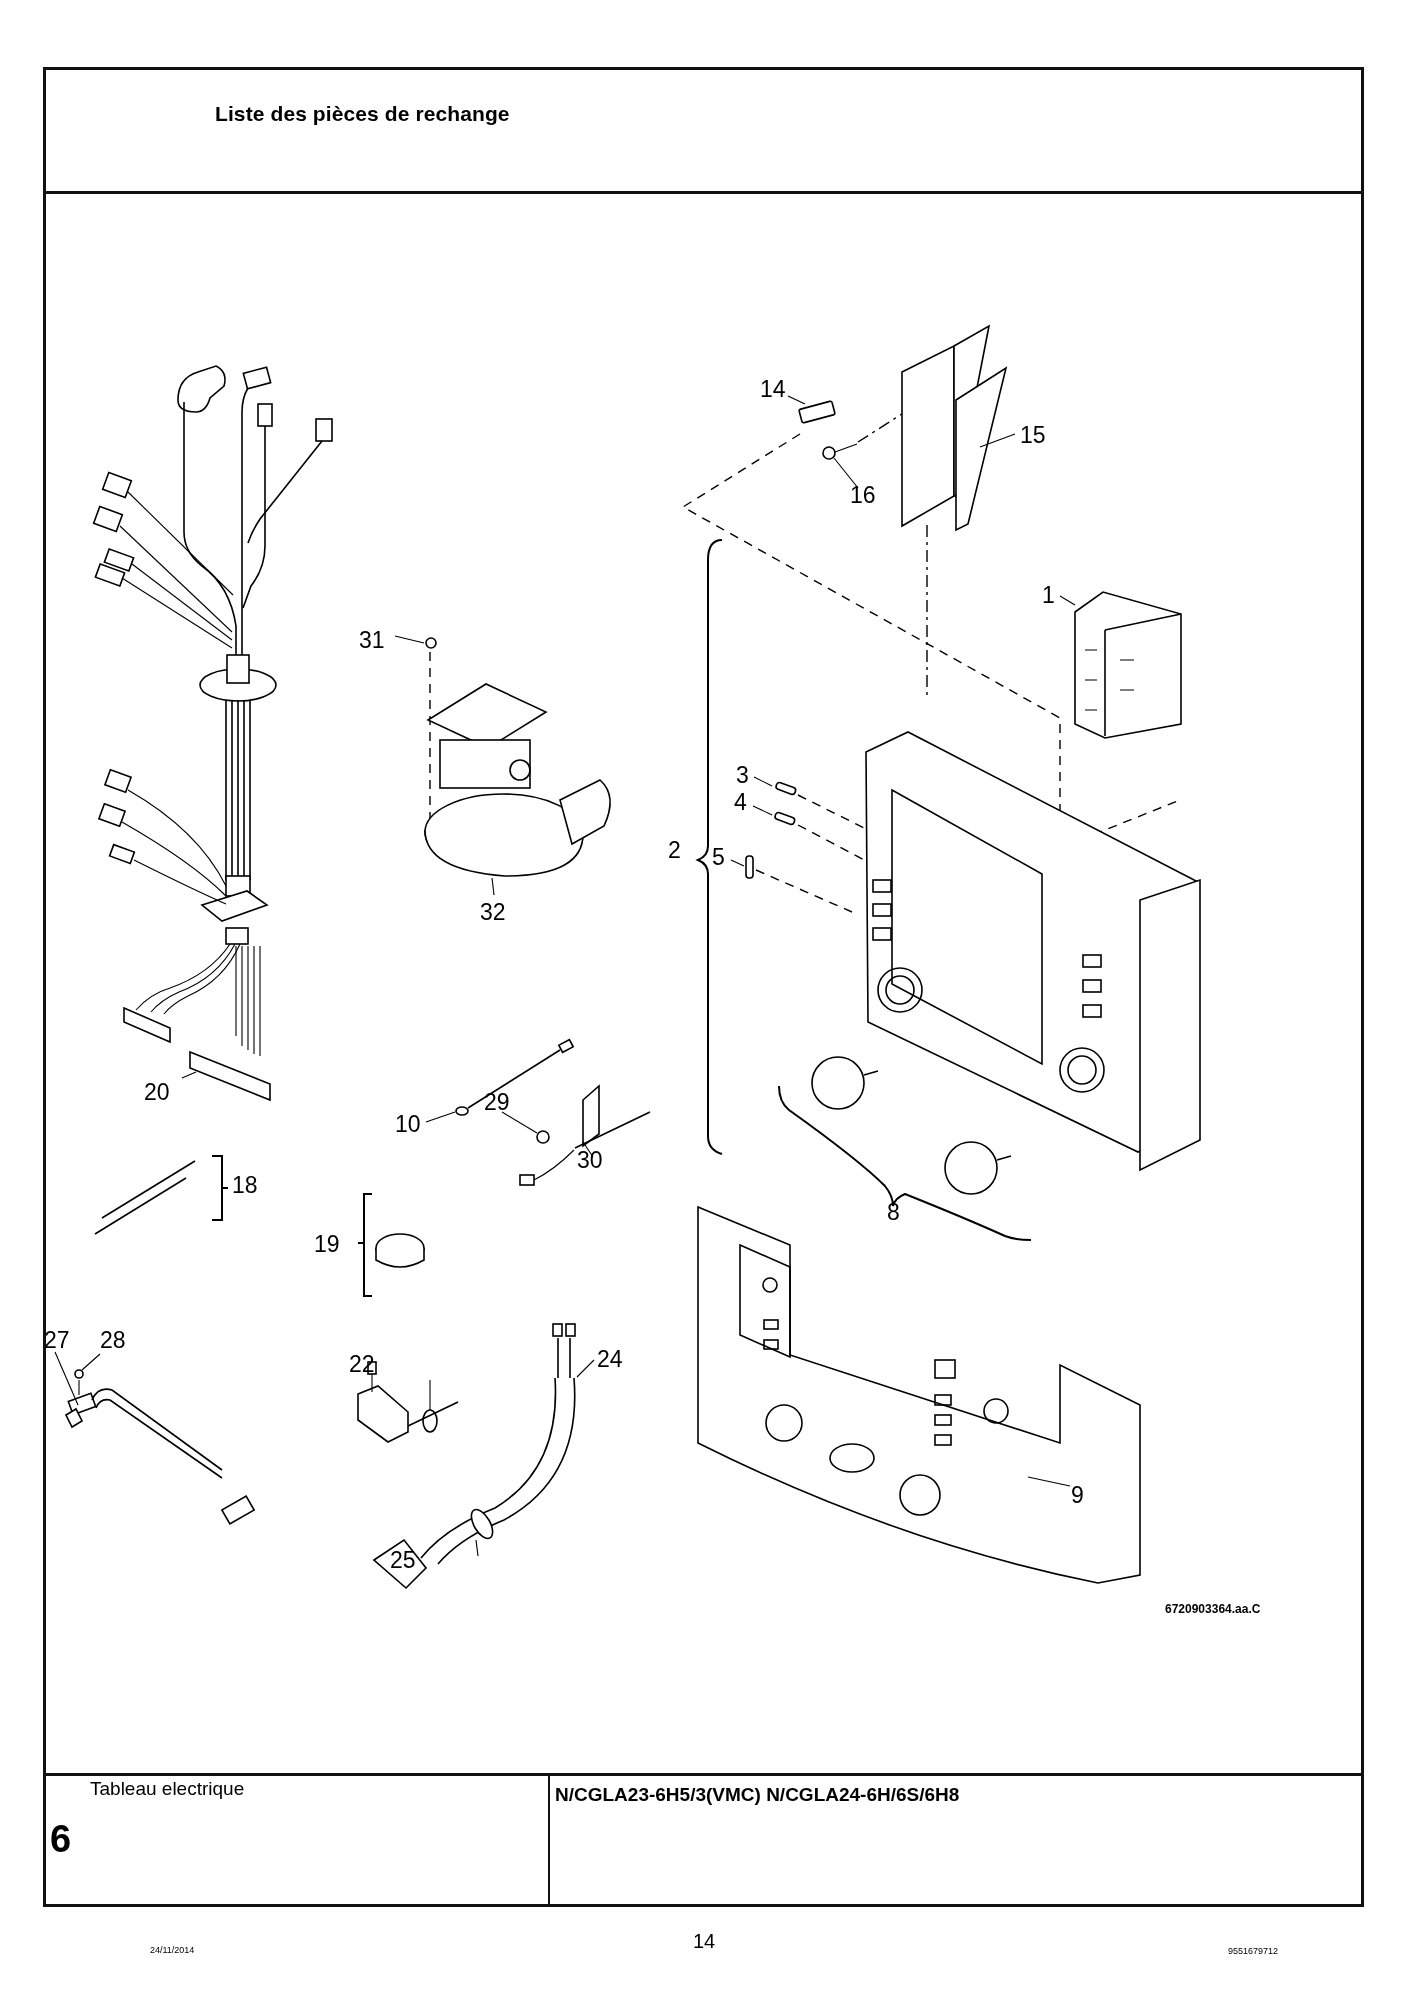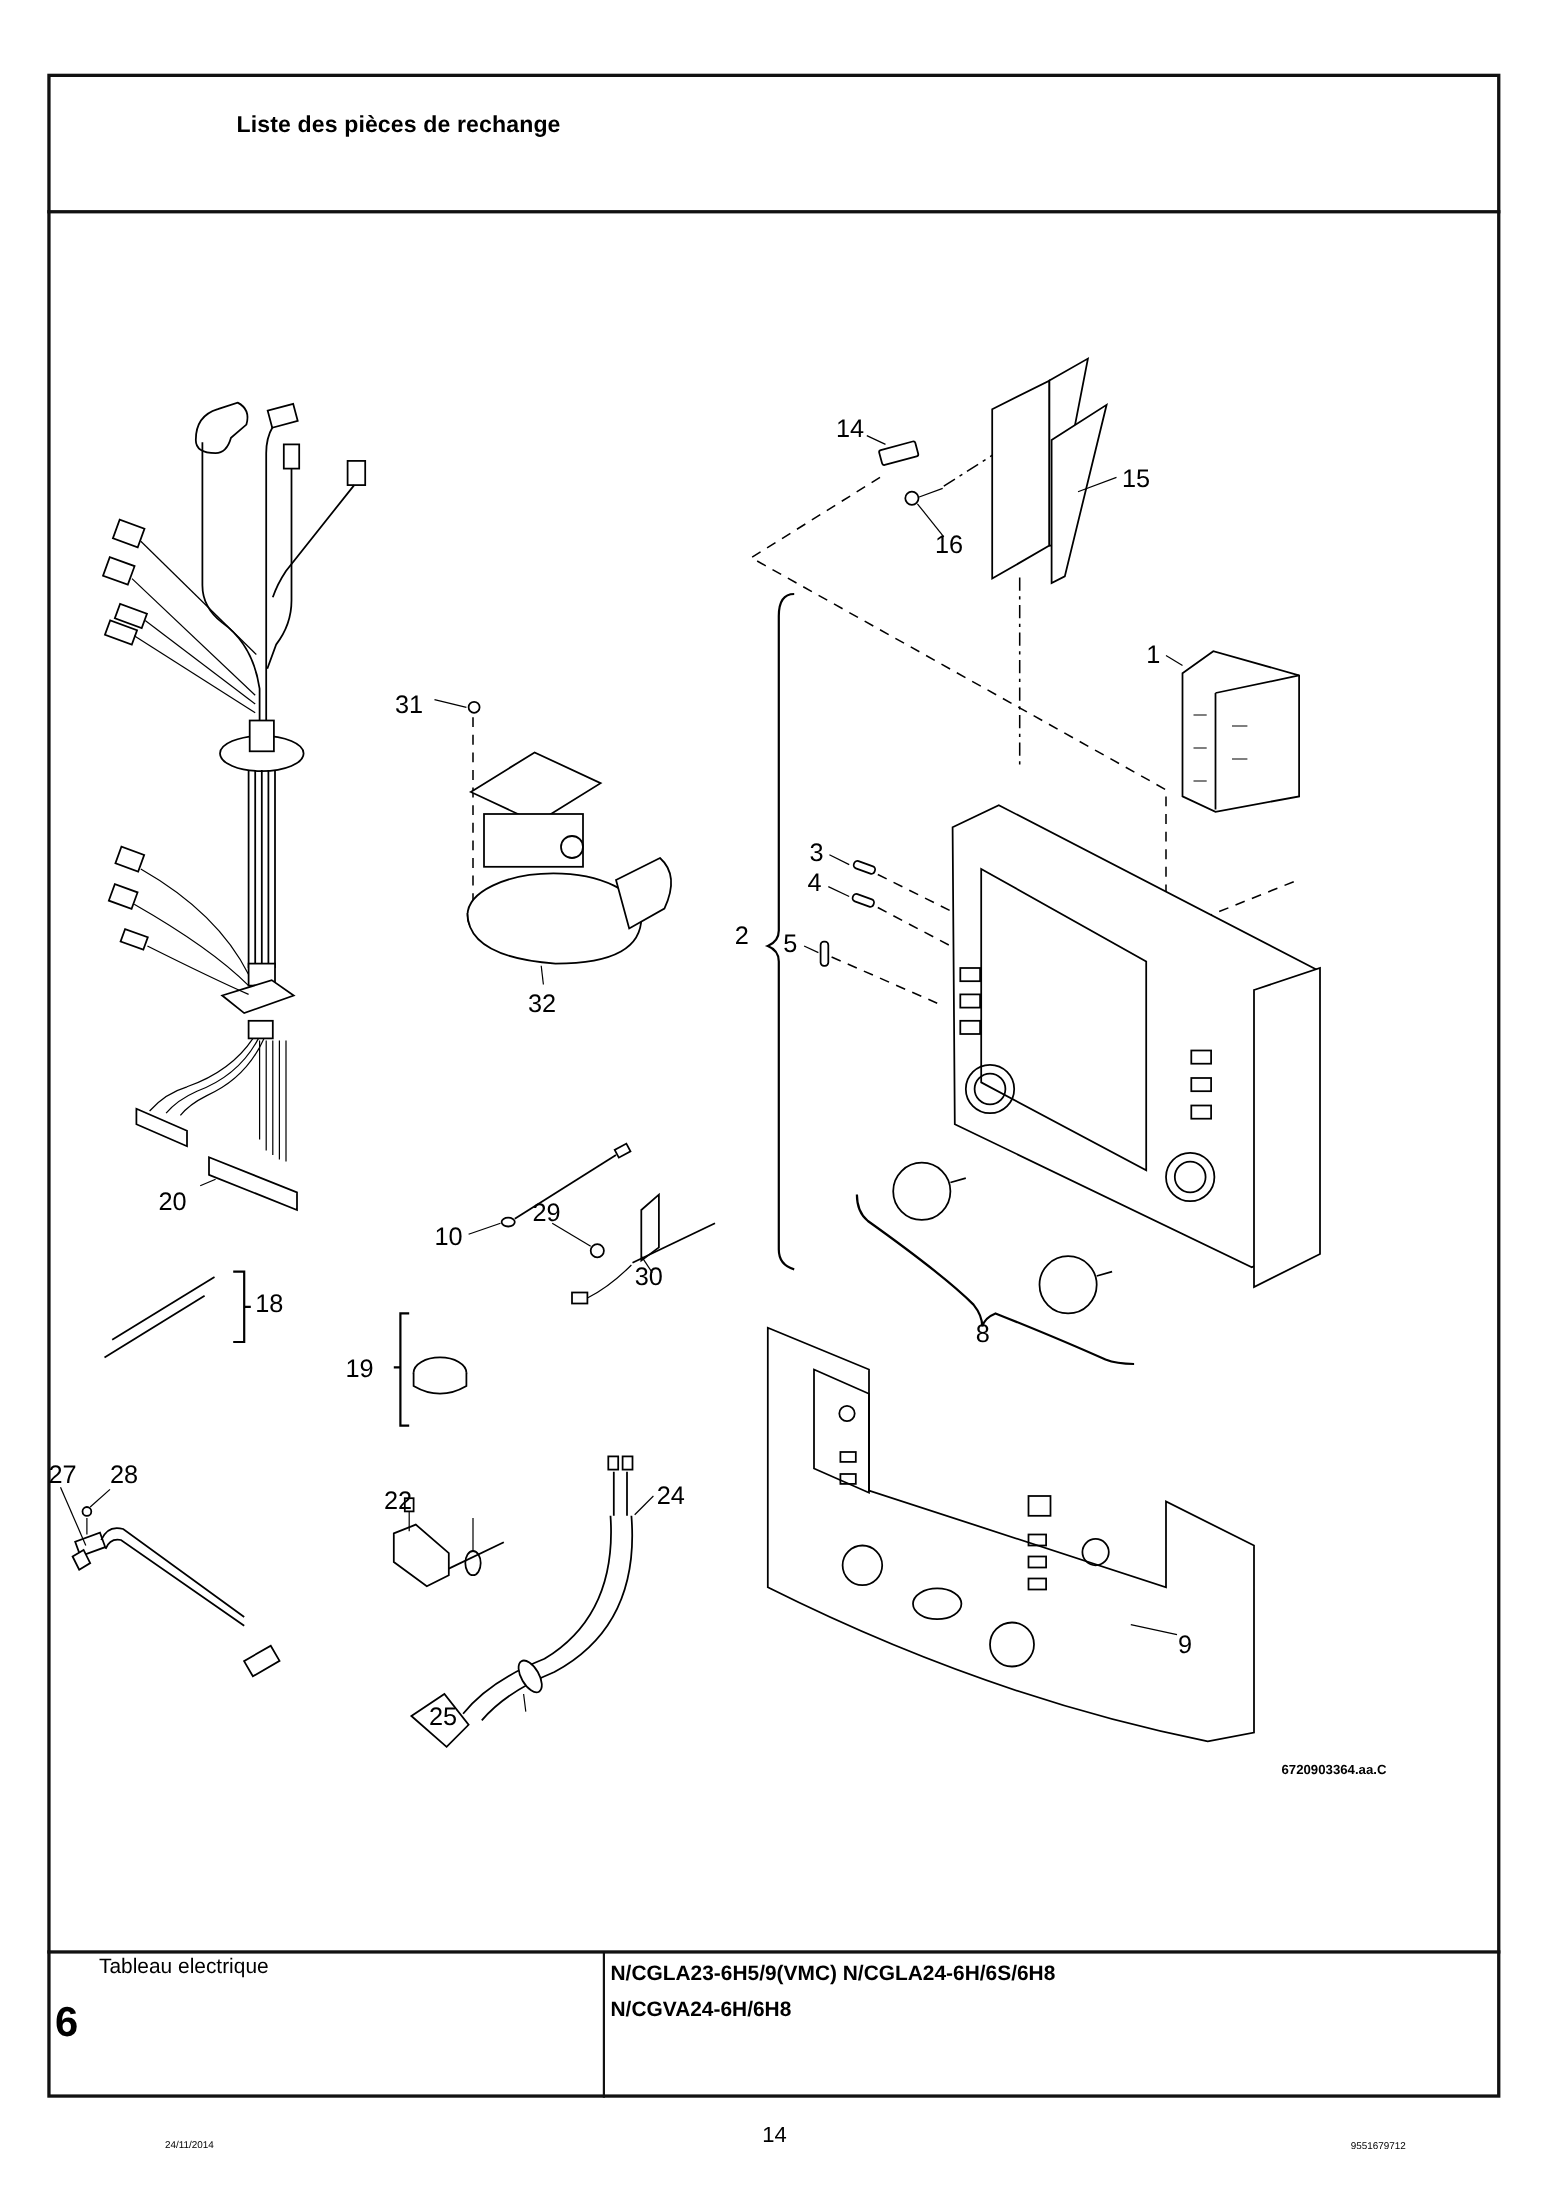--- a/index.html
+++ b/index.html
@@ -245,19 +245,18 @@
     <text class="callout" x="359" y="648">31</text>
     <text class="callout" x="480" y="920">32</text>
   </g>
 </svg>
 
 <div class="drawing-id">6720903364.aa.C</div>
 
 <div class="section-name">Tableau electrique</div>
 <div class="section-num">6</div>
 <div class="models">
-  <div>N/CGLA23-6H5/9(VMC) N/CGLA24-6H/6S/6H8</div>
-  <div>N/CGVA24-6H/6H8</div>
+  <div>N/CGLA23-6H5/3(VMC) N/CGLA24-6H/6S/6H8</div>
 </div>
 
 <div class="date">24/11/2014</div>
 <div class="page-num">14</div>
 <div class="docno">9551679712</div>
 
 </body></html>

